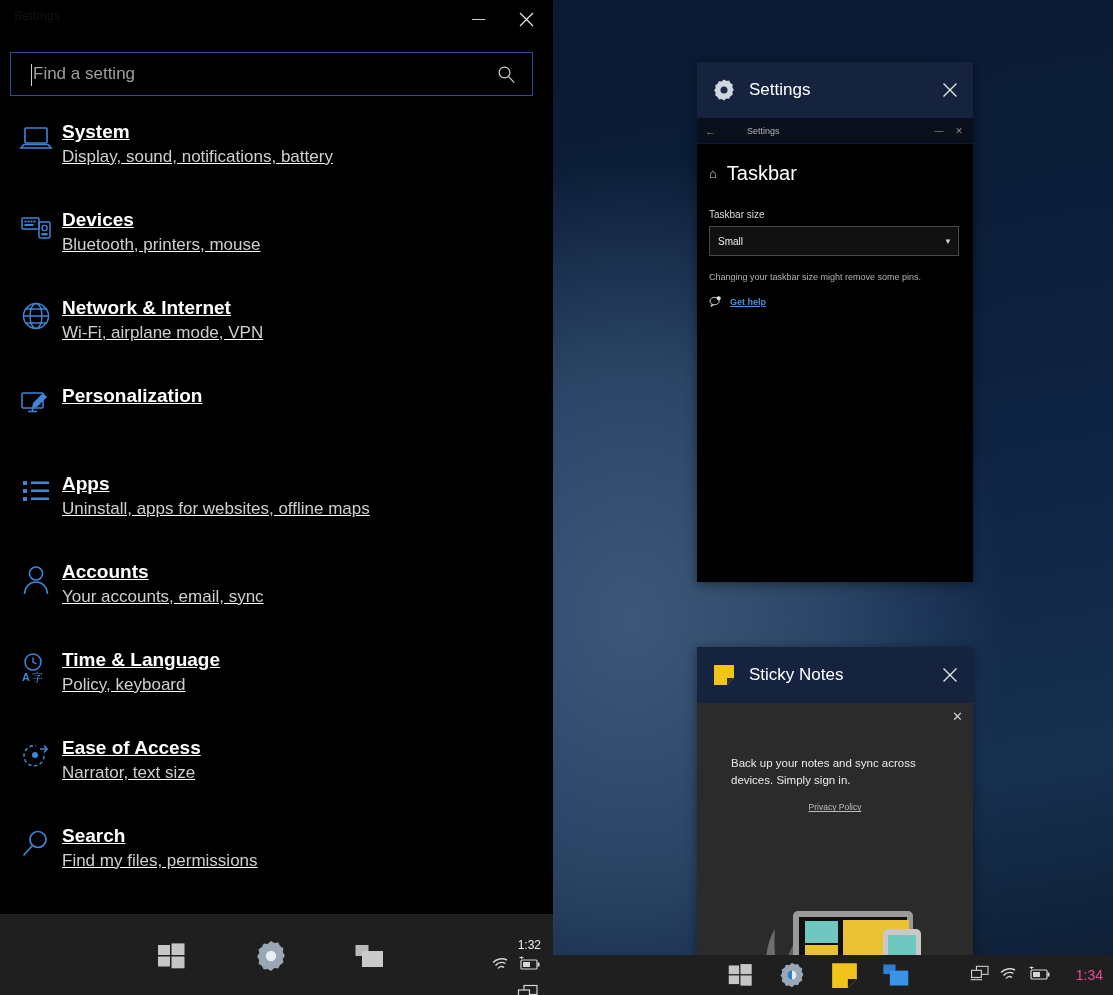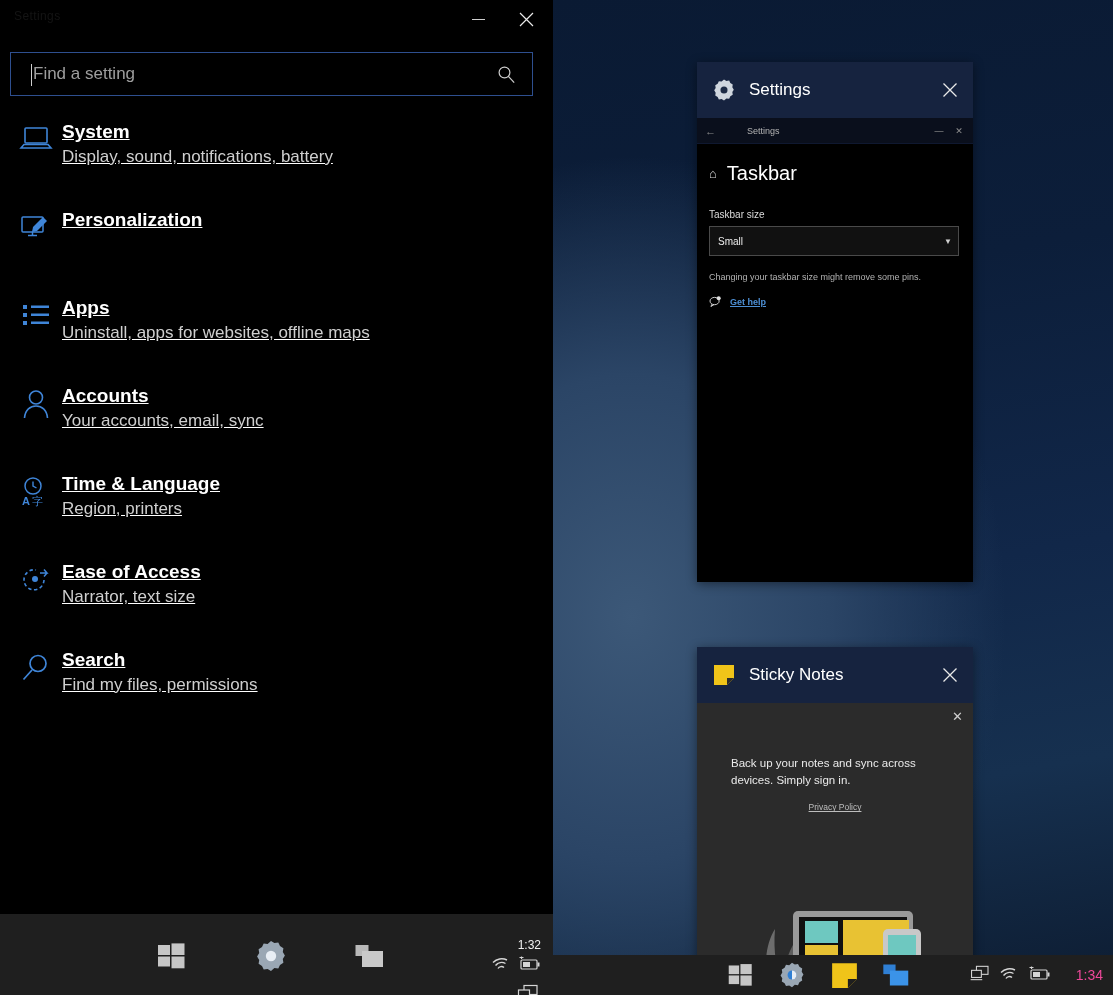--- a/index.html
+++ b/index.html
@@ -216,21 +216,55 @@
             <rect x="6" y="3" width="22" height="15" rx="1" stroke="#3f85d8" stroke-width="1.6" fill="none"></rect>
             <path d="M2 23 L32 23 L29 19.5 L5 19.5 Z" stroke="#3f85d8" stroke-width="1.6" fill="none"></path>
           </svg>
         </div>
         <div class="setting-text">
           <div class="setting-title">System</div>
           <div class="setting-sub">Display, sound, notifications, battery</div>
         </div>
       </div>
 
-
+      <div class="setting-row">
+        <div class="setting-icon">
+          <svg width="34" height="30" viewBox="0 0 34 30">
+            <rect x="3" y="5" width="17" height="11" rx="1" stroke="#3f85d8" stroke-width="1.5" fill="none"></rect>
+            <g fill="#3f85d8">
+              <rect x="5.5" y="7.5" width="2" height="2"></rect>
+                <rect x="8.5" y="7.5" width="2" height="2"></rect>
+              <rect x="11.5" y="7.5" width="2" height="2"></rect>
+                <rect x="14.5" y="7.5" width="2" height="2"></rect>
+              <rect x="5.5" y="11" width="9" height="2"></rect>
+            </g>
+            <rect x="20" y="9" width="11" height="16" rx="1.5" stroke="#3f85d8" stroke-width="1.5" fill="none"></rect>
+            <circle cx="25.5" cy="15" r="2.6" stroke="#3f85d8" stroke-width="1.4" fill="none"></circle>
+            <rect x="22.5" y="20" width="6" height="2.4" fill="#3f85d8"></rect>
+          </svg>
+        </div>
+        <div class="setting-text">
+          <div class="setting-title">Devices</div>
+          <div class="setting-sub">Bluetooth, printers, mouse</div>
+        </div>
+      </div>
+
+      <div class="setting-row">
+        <div class="setting-icon">
+          <svg width="32" height="32" viewBox="0 0 32 32">
+            <circle cx="16" cy="16" r="12.5" stroke="#3f85d8" stroke-width="1.5" fill="none"></circle>
+            <ellipse cx="16" cy="16" rx="6" ry="12.5" stroke="#3f85d8" stroke-width="1.4" fill="none"></ellipse>
+            <path d="M3.5 16 L28.5 16 M5.5 9 L26.5 9 M5.5 23 L26.5 23" stroke="#3f85d8" stroke-width="1.3" fill="none"></path>
+          </svg>
+        </div>
+        <div class="setting-text">
+          <div class="setting-title">Network &amp; Internet</div>
+          <div class="setting-sub">Wi-Fi, airplane mode, VPN</div>
+        </div>
+      </div>
 
       <div class="setting-row">
         <div class="setting-icon">
           <svg width="34" height="30" viewBox="0 0 34 30">
             <rect x="3" y="4" width="21" height="15" rx="1" stroke="#3f85d8" stroke-width="1.5" fill="none"></rect>
             <path d="M13.5 22 L13.5 19 M9 22.5 L18 22.5" stroke="#3f85d8" stroke-width="1.5" fill="none"></path>
             <path d="M14 14 L24 4 L28 8 L18 18 L13 19 Z" fill="#3f85d8"></path>
           </svg>
         </div>
         <div class="setting-text">
@@ -274,21 +308,21 @@
         <div class="setting-icon">
           <svg width="32" height="32" viewBox="0 0 32 32">
             <circle cx="13" cy="10" r="8" stroke="#3f85d8" stroke-width="1.5" fill="none"></circle>
             <path d="M13 5.5 L13 10 L16.5 12" stroke="#3f85d8" stroke-width="1.4" fill="none"></path>
             <text x="2" y="29" font-size="11" fill="#3f85d8" font-family="Liberation Sans, sans-serif" font-weight="bold">A</text>
             <text x="12" y="29" font-size="11" fill="#3f85d8" font-family="Liberation Sans, sans-serif">字</text>
           </svg>
         </div>
         <div class="setting-text">
           <div class="setting-title">Time &amp; Language</div>
-          <div class="setting-sub">Region, printers</div>
+          <div class="setting-sub">Policy, keyboard</div>
         </div>
       </div>
 
       <div class="setting-row">
         <div class="setting-icon">
           <svg width="32" height="32" viewBox="0 0 32 32">
             <path d="M24 16 A10 10 0 1 1 16 6" stroke="#3f85d8" stroke-width="1.6" fill="none" stroke-dasharray="3.4 2.6"></path>
             <circle cx="15" cy="15" r="3" fill="#3f85d8"></circle>
             <path d="M20 9 L27 9 L24 5.5 M27 9 L24 12.5" stroke="#3f85d8" stroke-width="1.5" fill="none"></path>
           </svg>

